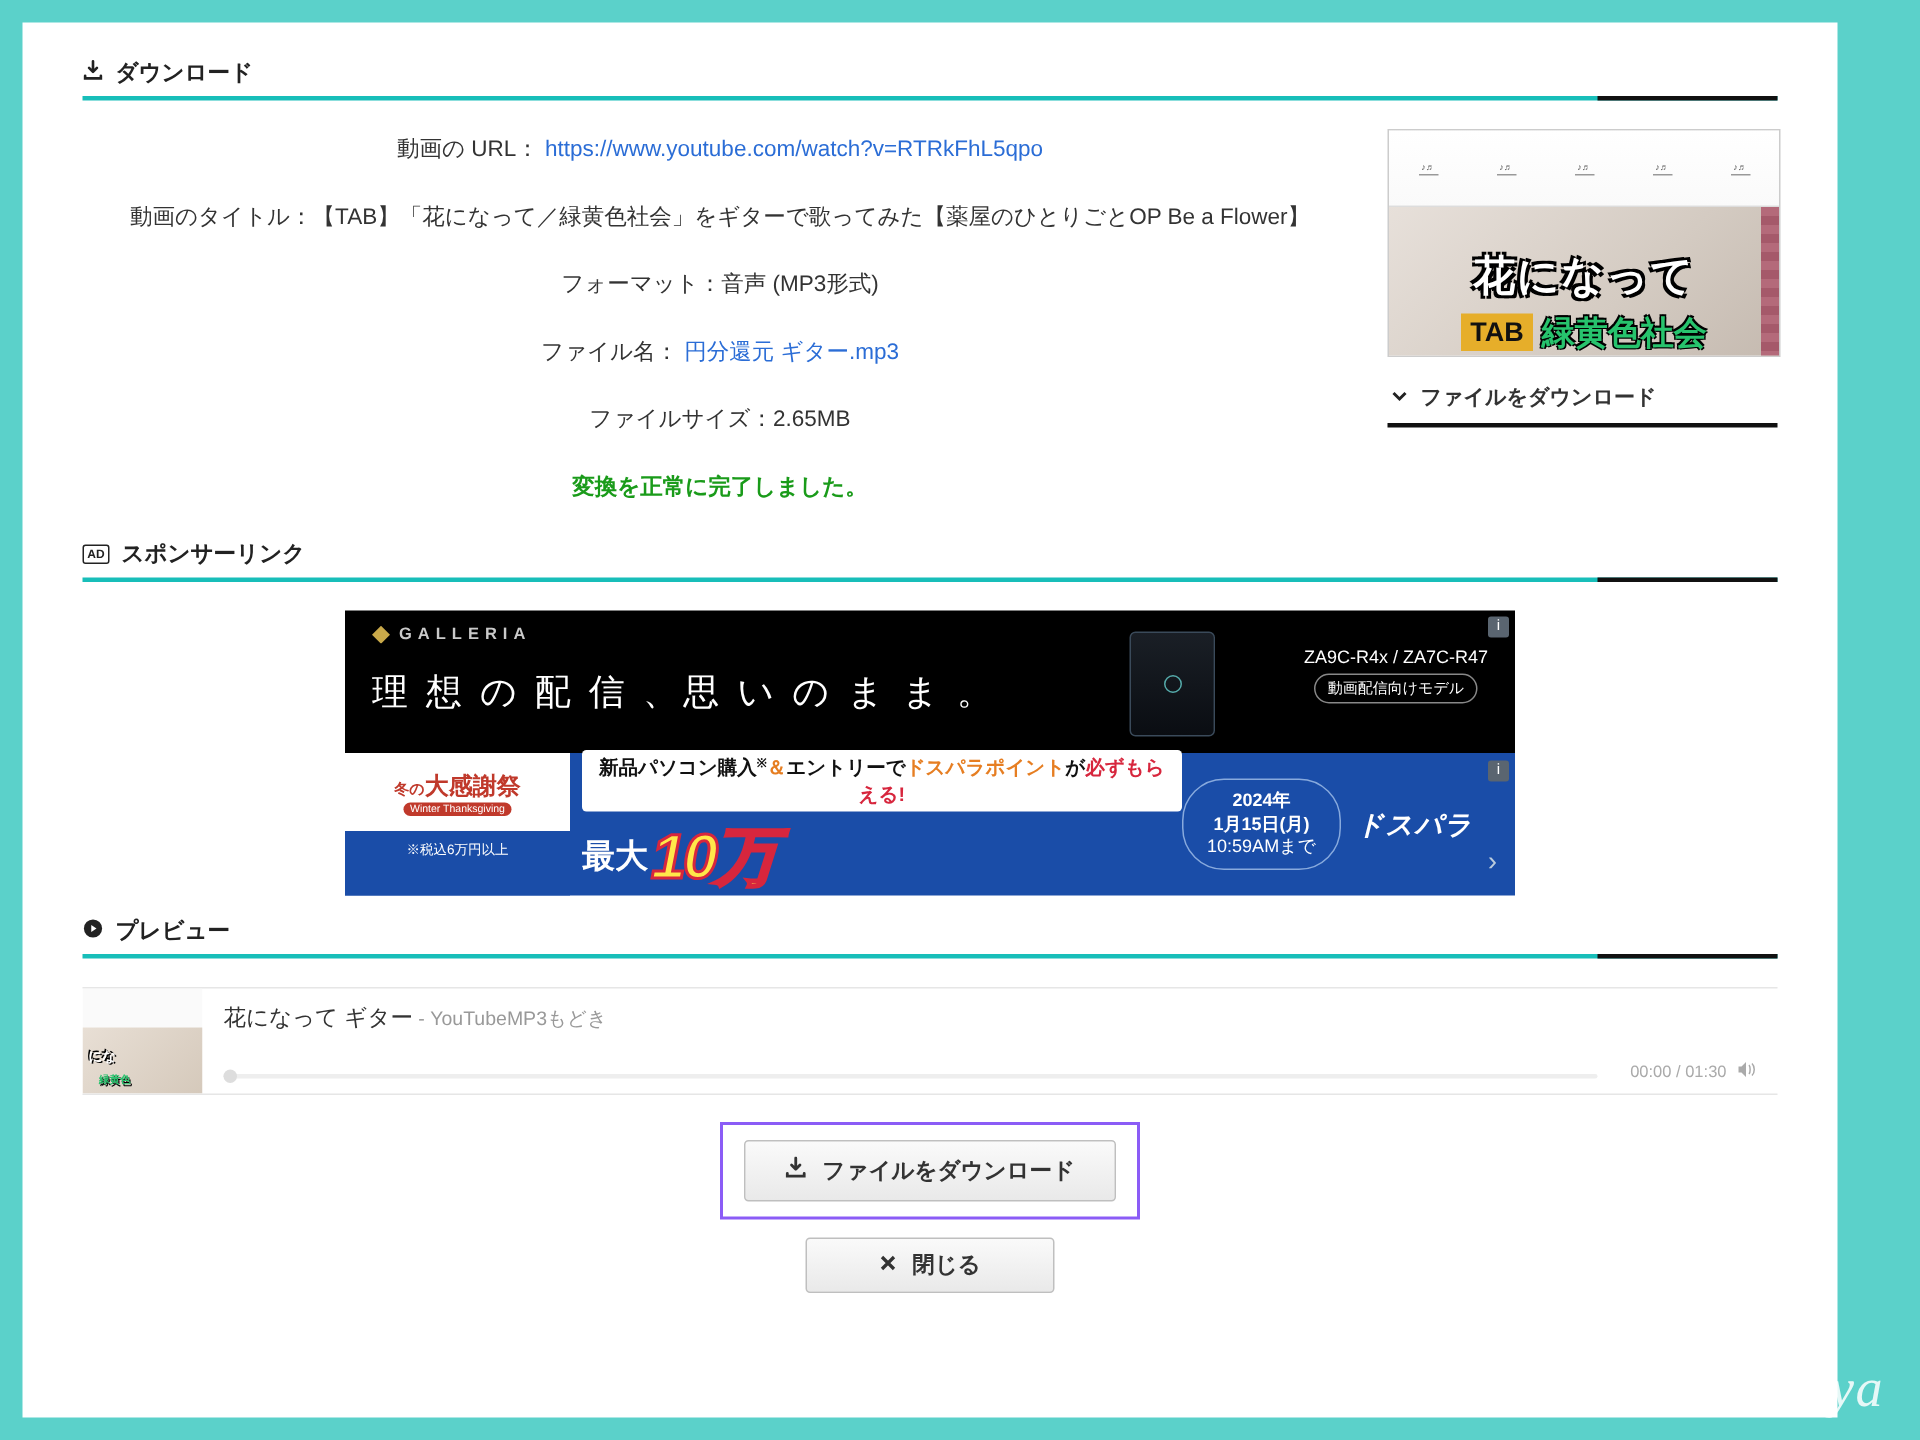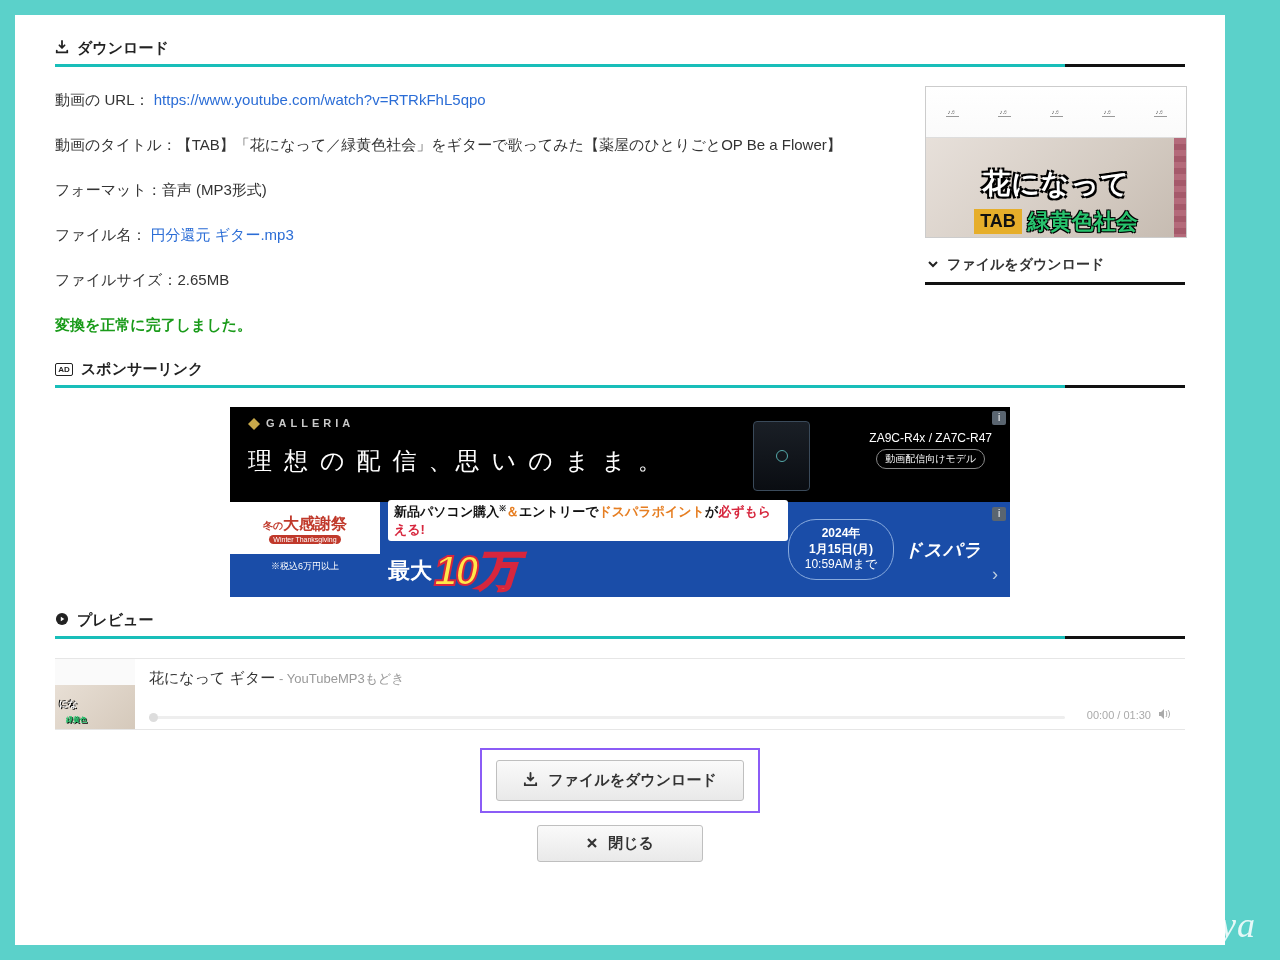--- a/index.html
+++ b/index.html
@@ -5,21 +5,21 @@
   html,body{margin:0;padding:0;font-family:Meiryo,"Hiragino Kaku Gothic Pro","Yu Gothic",sans-serif;font-size:15px;color:#333;}
   body{background:#5bd1ca;padding:15px;box-sizing:border-box;width:1280px;height:960px;overflow:hidden;position:relative;}
   .card{background:#fff;width:1210px;height:930px;padding:20px 40px;box-sizing:border-box;position:relative;}
   .section-header{position:relative;margin-bottom:18px;}
   .section-title{font-weight:bold;font-size:15px;color:#222;padding:4px 0 6px 0;display:flex;align-items:center;gap:8px;}
   .section-title svg{width:14px;height:14px;fill:#222;}
   .underline{position:relative;height:4px;width:100%;}
   .underline::before{content:"";position:absolute;left:0;top:0;width:100%;height:3px;background:#18beb9;}
   .underline::after{content:"";position:absolute;right:0;top:0;width:120px;height:3px;background:#111;}
   .two-col{display:flex;gap:20px;align-items:flex-start;}
-  .left{flex:1;min-width:0;}
+  .left{flex:1;min-width:0;text-align:center;}
   .right{width:260px;flex-shrink:0;}
   p{margin:0 0 18px 0;line-height:1.8;color:#333;}
   a.link{color:#2b6dd6;text-decoration:none;}
   .status-ok{color:#1a9b1a;font-weight:bold;}
   .thumb{width:260px;height:150px;background:#fff;border:1px solid #ccc;position:relative;overflow:hidden;}
   .thumb-top{height:50px;background:linear-gradient(#fff,#fafafa);border-bottom:1px solid #ddd;display:flex;align-items:center;justify-content:space-around;font-size:6px;color:#555;}
   .thumb-top span{border-bottom:1px solid #999;padding:1px 2px;}
   .thumb-bot{height:100px;background:linear-gradient(135deg,#e7e0da 0%,#d4cbc2 60%,#c5bab0 100%);position:relative;display:flex;flex-direction:column;align-items:center;justify-content:center;gap:4px;}
   .thumb-txt1{font-size:28px;font-weight:900;color:#fff;text-shadow:2px 2px 0 #000,-2px -2px 0 #000,2px -2px 0 #000,-2px 2px 0 #000;letter-spacing:1px;margin-top:25px;}
   .thumb-row2{display:flex;align-items:center;gap:6px;}
@@ -38,21 +38,21 @@
   .ad-pc::after{content:"";position:absolute;left:50%;top:50%;width:10px;height:10px;border:1px solid #5aa;border-radius:50%;transform:translate(-50%,-50%);}
   .ad-model{position:absolute;right:18px;top:24px;text-align:center;font-size:12px;}
   .ad-model-sub{border:1px solid #888;border-radius:10px;padding:2px 8px;font-size:10px;margin-top:4px;display:inline-block;}
   .ad-i{position:absolute;top:4px;right:4px;width:14px;height:14px;border-radius:2px;background:#5a6570;color:#fff;font-size:10px;text-align:center;line-height:14px;}
   .ad-bot{height:95px;background:#1a4da8;position:relative;display:flex;align-items:center;color:#fff;}
   .ad-fest{width:150px;height:100%;background:linear-gradient(180deg,#fff 0%,#fff 55%,#1a4da8 55%);position:relative;display:flex;flex-direction:column;align-items:center;justify-content:center;font-size:10px;}
   .ad-fest-top{color:#c0392b;font-weight:bold;position:relative;top:-14px;}
   .ad-fest-top .big{font-size:16px;}
   .ad-fest-rib{background:#c0392b;color:#fff;font-size:7px;padding:1px 4px;border-radius:6px;position:relative;top:-14px;}
   .ad-fest-bot{color:#fff;font-size:9px;position:relative;top:2px;}
-  .ad-mid{flex:1;position:relative;height:100%;display:flex;flex-direction:column;justify-content:center;padding-left:8px;}
+  .ad-mid{flex:1;position:relative;height:100%;display:flex;flex-direction:column;justify-content:center;padding-left:8px;text-align:center;}
   .ad-mid-line1{background:#fff;color:#111;font-size:13px;font-weight:bold;padding:2px 6px;border-radius:3px;display:inline-block;width:fit-content;}
   .ad-mid-line1 .amp{color:#e67e22;}
   .ad-mid-line1 .red{color:#d7263d;}
   .ad-mid-line2{font-size:30px;font-weight:900;color:#fff;display:flex;align-items:center;gap:2px;margin-top:2px;}
   .ad-num{font-size:42px;color:#ffe84a;-webkit-text-stroke:2px #d7263d;font-style:italic;font-weight:900;letter-spacing:-2px;}
   .ad-yen{color:#fff;font-weight:900;font-style:italic;}
   .ad-date{border:1px solid #88aadd;border-radius:28px;padding:6px 16px;font-size:12px;text-align:center;line-height:1.3;margin-right:10px;}
   .ad-brand{font-size:18px;font-weight:900;font-style:italic;letter-spacing:1px;margin-right:28px;}
   .ad-chev{position:absolute;right:12px;bottom:12px;color:#bcd;font-size:18px;}
   .preview-box{display:flex;align-items:stretch;border-top:1px solid #e6e6e6;border-bottom:1px solid #e6e6e6;margin:10px 0 18px 0;background:#fff;}

